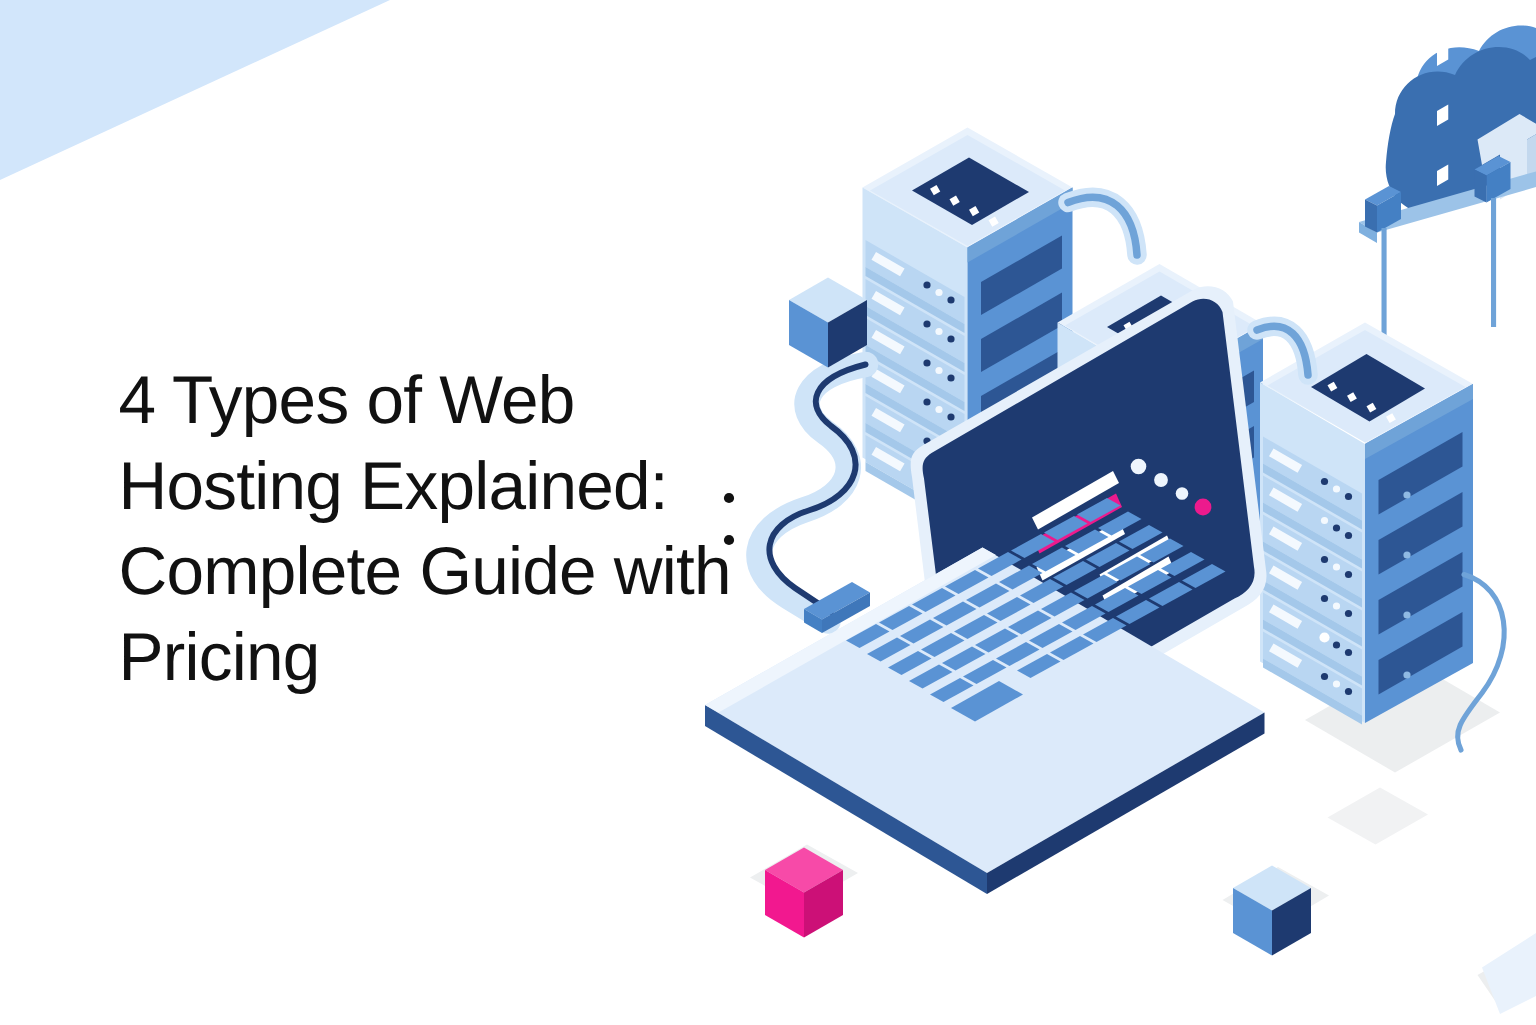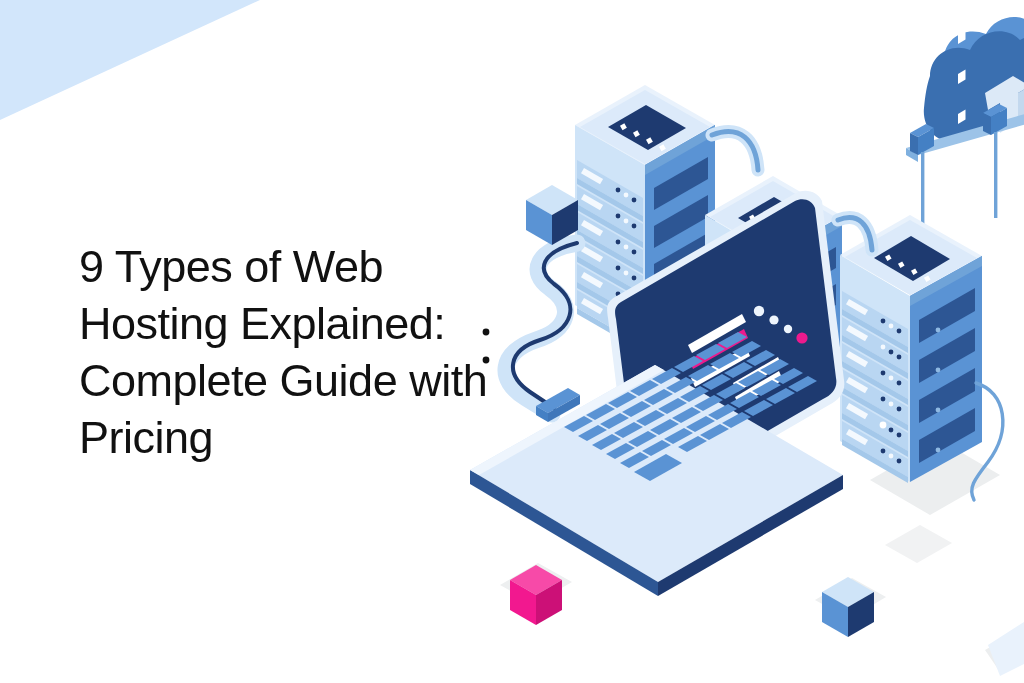--- a/index.html
+++ b/index.html
@@ -49,21 +49,21 @@
 </style>
 </head>
 <body>
 
 <div id="hero">
 
   <svg id="corner-accent" viewBox="0 0 260 120" preserveAspectRatio="none">
     <polygon id="corner-poly" points="0,0 260,0 0,120" fill="#d2e6fb"></polygon>
   </svg>
 
-  <h1 id="headline" style="color: rgb(17, 17, 17);">9 Types of Web Hosting Explained: Complete Guide with Pricing</h1>
+  <h1 id="headline" style="color: rgb(17, 17, 17);">4 Types of Web Hosting Explained: Complete Guide with Pricing</h1>
 
   <svg id="illustration" viewBox="0 0 584 683" preserveAspectRatio="xMidYMid meet">
 
     <defs>
 
       <g id="srv-unit">
         <path d="M0,0 L84,-48 L84,-32 L0,16 Z" fill="#b9d6f2"></path>
         <path d="M0,16 L84,-32 L84,-26 L0,22 Z" fill="#9cc3e8"></path>
         <path d="M8,2 L30,-11 L30,-6 L8,7 Z" fill="#f2f8fe"></path>
       </g>

